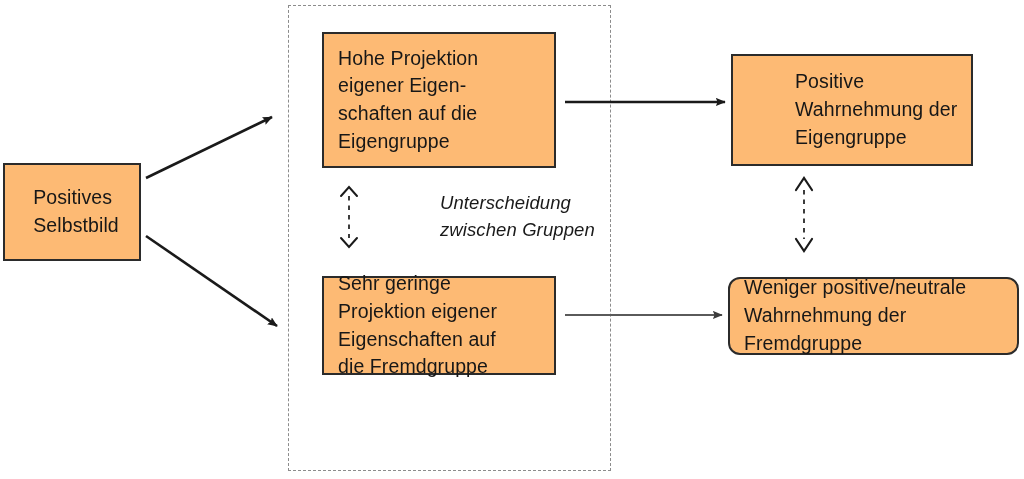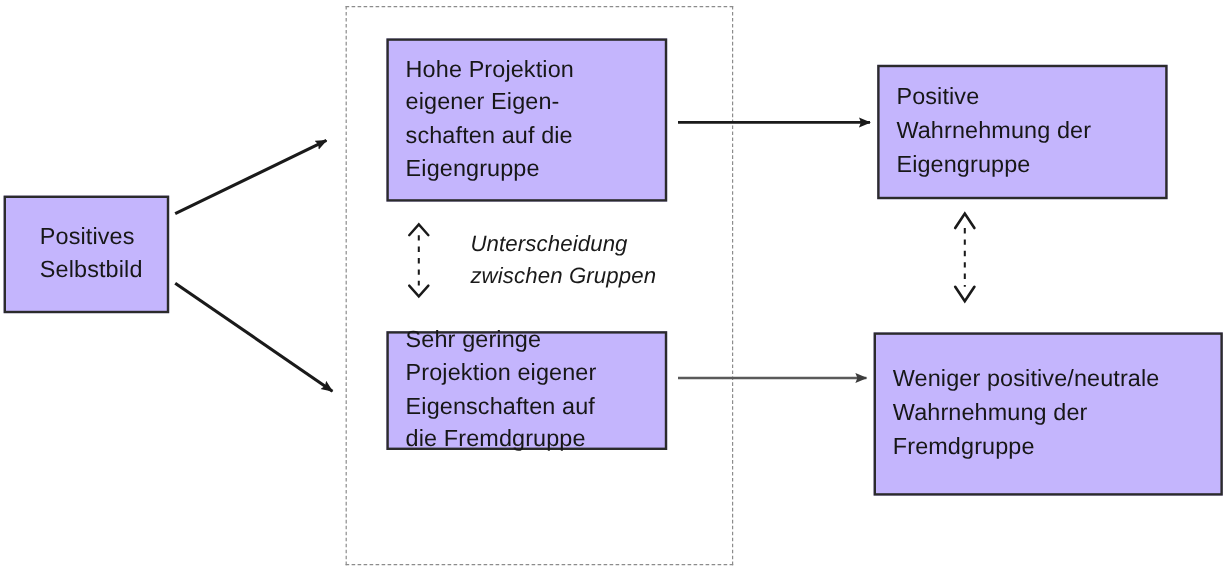--- a/index.html
+++ b/index.html
@@ -23,21 +23,21 @@
     position: absolute;
     left: 0;
     top: 0;
     width: 1024px;
     height: 479px;
     pointer-events: none;
   }
   .node-box {
     position: absolute;
     box-sizing: border-box;
-    background: #c4b5fd;
+    background: #fdba74;
     border: 2px solid #2b2b2b;
     display: flex;
     flex-direction: column;
     justify-content: center;
   }
   .node-box .node-text {
     font-size: 19.5px;
     line-height: 1.42;
     color: #171717;
     white-space: pre-line;
@@ -52,28 +52,29 @@
     background: transparent;
   }
   .edge-label {
     position: absolute;
     font-style: italic;
     font-size: 18.5px;
     line-height: 1.45;
     color: #1a1a1a;
     white-space: pre-line;
     letter-spacing: 0.1px;
+    margin-left: 48px;
   }
 
   
   #box-self        { left: 3px;   top: 163px; width: 138px; height: 98px; align-items: center; }
   #box-ingroup-proj{ left: 322px; top: 32px;  width: 234px; height: 136px; }
   #box-outgroup-proj{left: 322px; top: 276px; width: 234px; height: 99px; }
-  #box-ingroup-perc{ left: 731px; top: 54px;  width: 242px; height: 112px; }
-  #box-outgroup-perc{left: 728px; top: 277px; width: 291px; height: 136px; }
+  #box-ingroup-perc{ left: 731px; top: 54px;  width: 242px; height: 112px; padding-left: 48px; }
+  #box-outgroup-perc{left: 728px; top: 277px; width: 291px; height: 78px; border-radius: 12px; }
 
   #group-dashed    { left: 288px; top: 5px;   width: 323px; height: 466px; }
 
   #label-distinct  { left: 392px; top: 190px; }
   #label-favor     { left: 830px; top: 192px; }
 </style>
 </head>
 <body>
 
 <div id="canvas">

